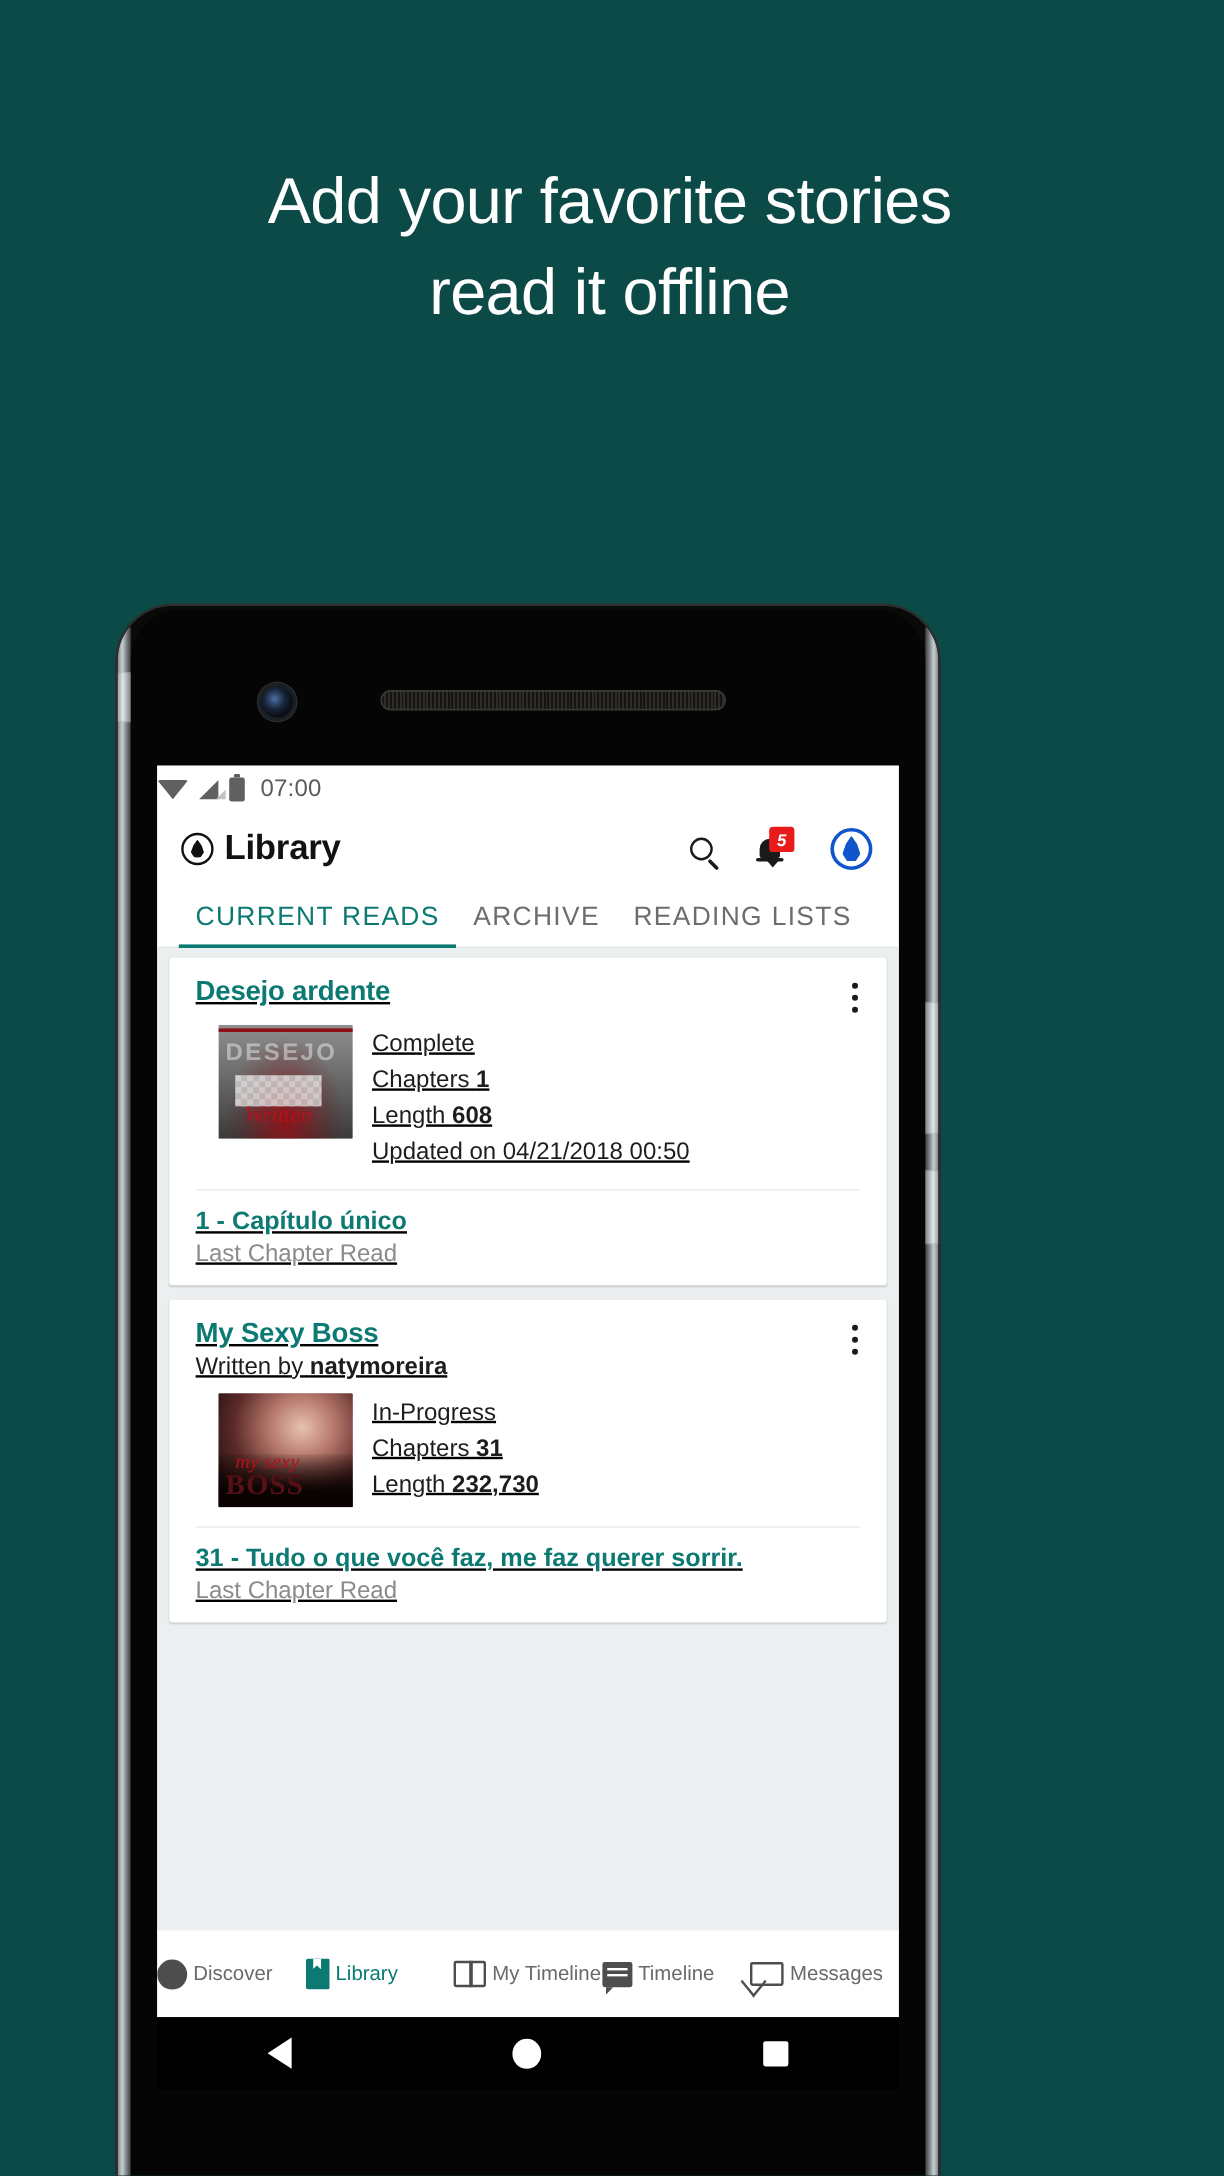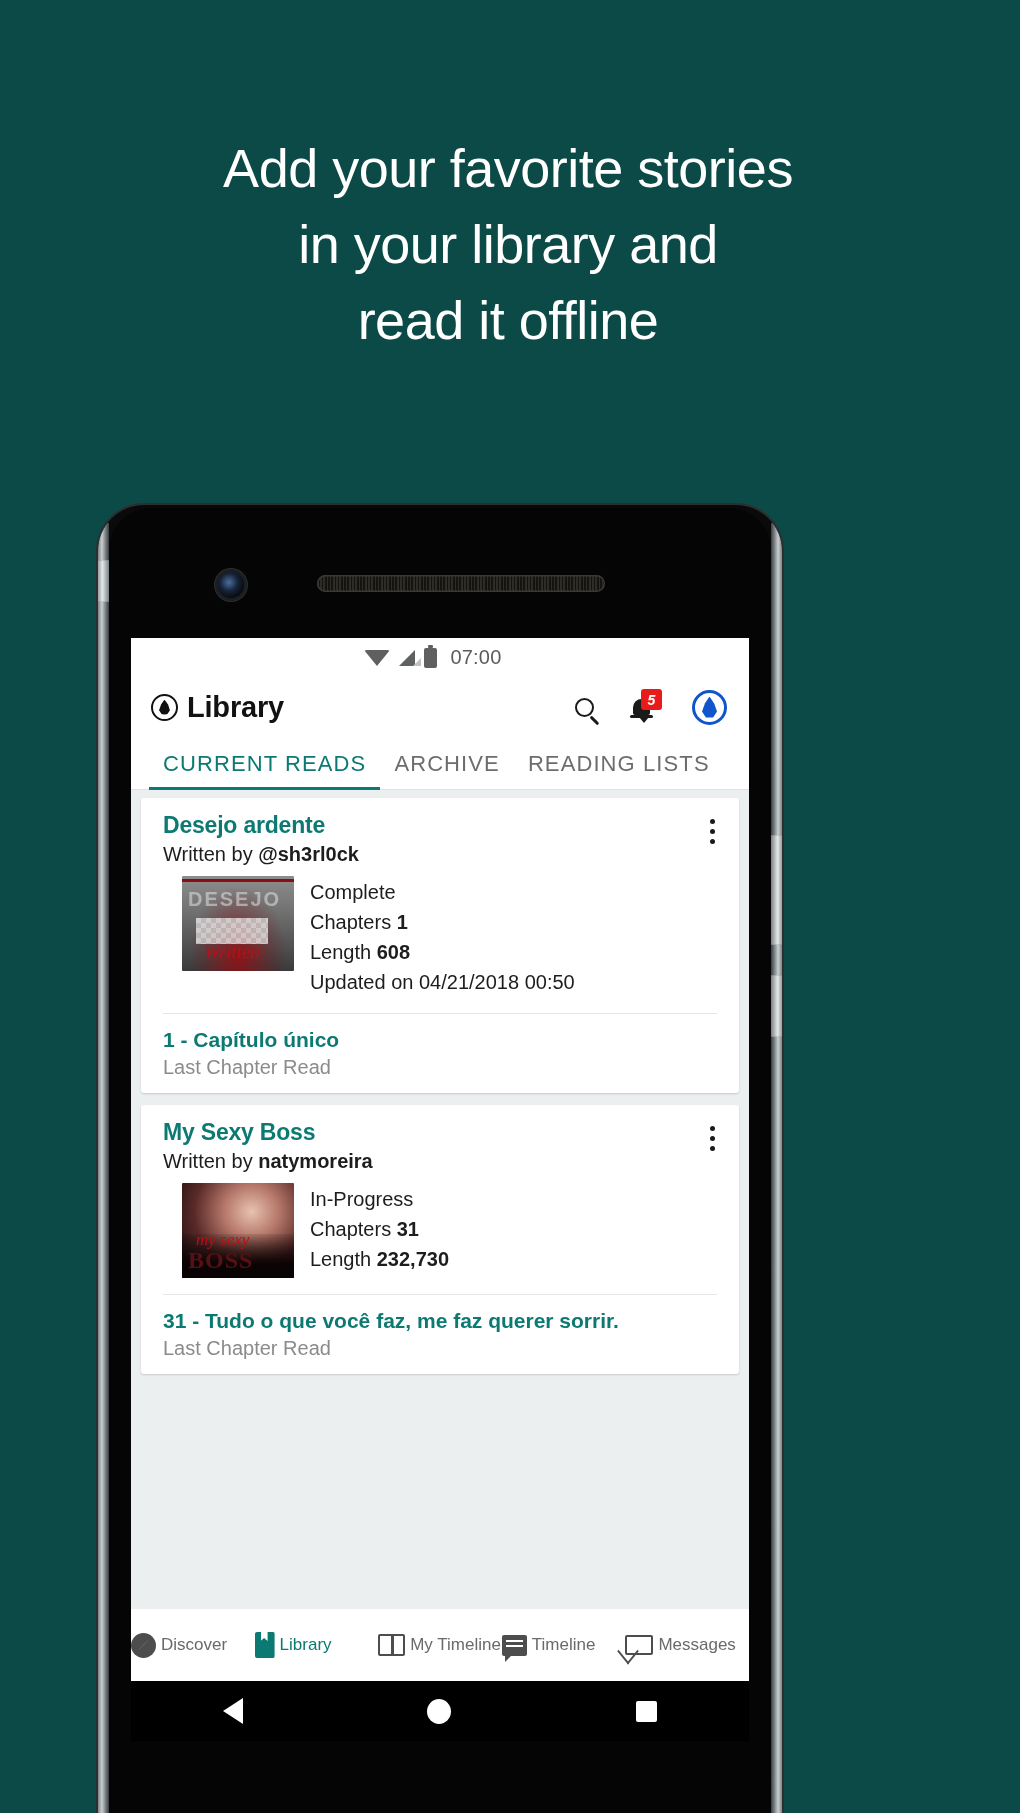--- a/index.html
+++ b/index.html
@@ -76,21 +76,21 @@
   #screen {
     position: absolute;
     left: 22px; top: 130px; width: 618px; height: 1043px;
     background: #ffffff;
     overflow: hidden;
   }
 
   
   #statusbar {
     height: 38px; display: flex; align-items: center;
-    justify-content: center; padding-right: 14px; gap: 9px;
+    justify-content: flex-start; padding-right: 14px; gap: 9px;
     background: #ffffff;
   }
   #statusbar .sb-time {
     font-size: 20px; color: #5b5b5b; font-weight: 400; margin-left: 4px;
     letter-spacing: 0.2px;
   }
   .ico-wifi {
     width: 0; height: 0;
     border-left: 13px solid transparent; border-right: 13px solid transparent;
     border-top: 16px solid #5f6060;
@@ -192,20 +192,21 @@
 
   
   #list {
     background: #eceff0; padding: 8px 10px 0 10px;
     height: 818px; overflow: hidden;
   }
   .story-card {
     background: #fff; border-radius: 3px; margin-bottom: 12px;
     box-shadow: 0 1px 2px rgba(0,0,0,0.16);
     padding: 14px 0 10px 0;
+    text-decoration: underline;
   }
   .card-head { display: flex; padding: 0 14px 0 22px; }
   .card-head-text { flex: 1; }
   .story-title {
     font-size: 23px; font-weight: 700; color: #0c7a73; letter-spacing: -0.2px;
   }
   .story-author { font-size: 20px; color: #1d1d1d; margin-top: 4px; }
   .story-author b { font-weight: 700; }
   .kebab { width: 26px; display: flex; flex-direction: column; align-items: center;
            justify-content: flex-start; gap: 5px; padding-top: 7px; }
@@ -324,21 +325,20 @@
   }
   .sk-back { width:0;height:0;border-top:13px solid transparent;border-bottom:13px solid transparent;border-right:20px solid #fff; }
   .sk-home { width:24px;height:25px;background:#fff;border-radius:50%; }
   .sk-recent { width:21px;height:21px;background:#fff;border-radius:2px; }
 </style>
 </head>
 <body>
 
 <div id="headline">
   <span class="hl-line">Add your favorite stories</span>
-  <span class="hl-line">in your library and</span>
   <span class="hl-line">read it offline</span>
 </div>
 
 <div id="phone">
   <div id="phone-rail-left"></div>
   <div id="phone-rail-right"></div>
   <div class="side-btn volume"></div>
   <div class="side-btn power"></div>
   <div class="side-btn left-notch"></div>
 
@@ -380,23 +380,20 @@
         <div class="tab">ARCHIVE</div>
         <div class="tab">READING LISTS</div>
       </div>
 
       <div id="list">
 
         <div class="story-card">
           <div class="card-head">
             <div class="card-head-text">
               <div class="story-title">Desejo ardente</div>
-              <div class="story-author">
-                <span>Written by </span><b>@sh3rl0ck</b>
-              </div>
             </div>
             <div class="kebab">
                 <i></i>
                 <i></i>
                 <i></i>
               </div>
           </div>
           <div class="card-body">
             <div class="cover cover-desejo">
               <span class="dtext">DESEJO</span>

